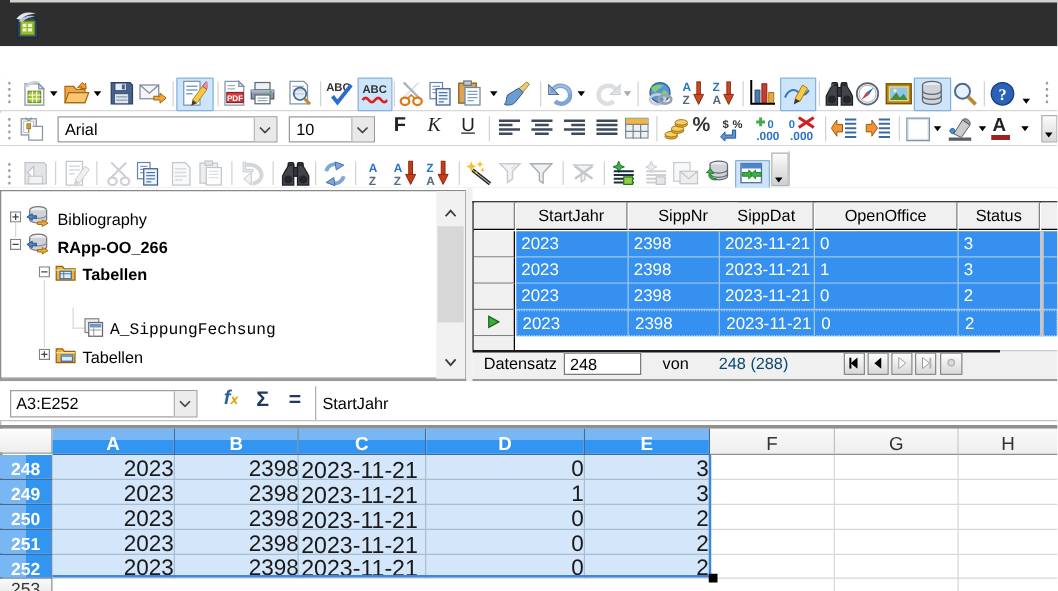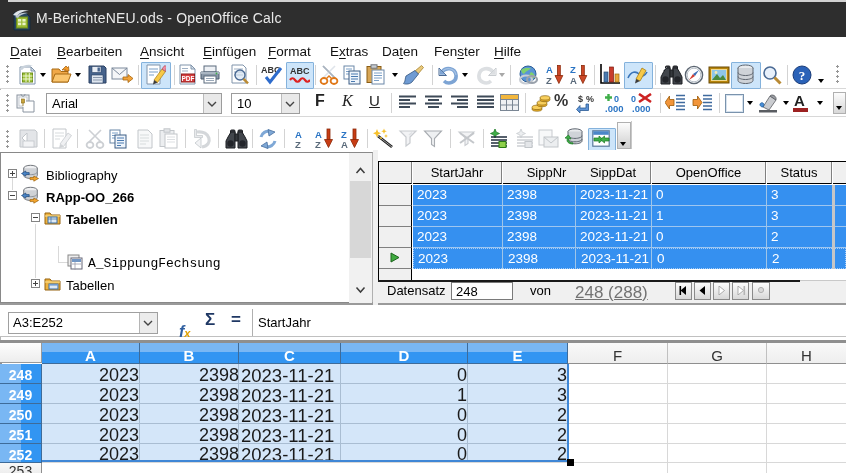--- a/index.html
+++ b/index.html
@@ -41,36 +41,24 @@
 <svg class="ab" style="left:13px;top:9px" width="18" height="22" viewBox="0 0 18 22">
   <path d="M1 4 L13 4 L17 8 L17 21 L1 21 Z" fill="#274562" stroke="#152a3d" stroke-width="1"></path>
   <rect x="3.5" y="8" width="11" height="11" fill="#9aba33" stroke="#6b8a1a" stroke-width="1"></rect>
   <rect x="5" y="10" width="3.2" height="2.6" fill="#e9f3c8"></rect>
       <rect x="9.4" y="10" width="3.2" height="2.6" fill="#e9f3c8"></rect>
   <rect x="5" y="13.6" width="3.2" height="2.6" fill="#e9f3c8"></rect>
       <rect x="9.4" y="13.6" width="3.2" height="2.6" fill="#e9f3c8"></rect>
   <path d="M0 6 C4 1 9 0 16 2 C10 2 6 4 4 7 Z" fill="#dfe4ea"></path>
   <path d="M2 8 C6 4 10 3 15 4 C10 5 7 6 5 9 Z" fill="#b9c2cc"></path>
 </svg>
-<div class="ab" style="left:36px;top:0;height:37px;line-height:37px;font-size:14px;color:#e9e9e9;letter-spacing:0.2px;">M-BerichteNEU.ods - OpenOffice Calc</div>
 
 <div class="ab" style="left:0;top:37px;width:1px;height:436px;background:#b4b4b4;"></div>
 
 <div class="ab" style="left:0;top:37px;width:846px;height:24px;background:#fff;"></div>
-<div id="menubar" class="ab" style="left:0;top:37px;width:846px;height:24px;">
-  <span class="mi" style="left:10px"><u>D</u>atei</span>
-  <span class="mi" style="left:57px"><u>B</u>earbeiten</span>
-  <span class="mi" style="left:140px"><u>A</u>nsicht</span>
-  <span class="mi" style="left:203px"><u>E</u>infügen</span>
-  <span class="mi" style="left:268px"><u>F</u>ormat</span>
-  <span class="mi" style="left:330px">E<u>x</u>tras</span>
-  <span class="mi" style="left:382px">Da<u>t</u>en</span>
-  <span class="mi" style="left:434px">Fen<u>s</u>ter</span>
-  <span class="mi" style="left:494px"><u>H</u>ilfe</span>
-</div>
 
 <div class="ab" style="left:0;top:61px;width:846px;height:27px;background:#fff;border-bottom:1px solid #d8d8d8;box-sizing:content-box;"></div>
 <div id="tb1" class="ab" style="left:0;top:62px;width:846px;height:26px;">
   <div class="dots" style="left:6px;top:2px;height:21px;"></div>
 
   <svg class="ab" style="left:18px;top:2px" width="20" height="21" viewBox="0 0 20 21">
     <path d="M2 3 H13 L17 7 V20 H2 Z" fill="#fff" stroke="#8094ab"></path>
         <path d="M13 3 L17 7 H13 Z" fill="#d7e0ea" stroke="#8094ab"></path>
     <rect x="4.5" y="9" width="10" height="9" fill="#9fc33a" stroke="#6f8f1d"></rect>
     <path d="M4.5 12 H14.5 M4.5 15 H14.5 M8 9 V18 M11.3 9 V18" stroke="#eef5d5" stroke-width="1"></path>
@@ -680,21 +668,21 @@
     <div class="dbv" style="left:387px;"></div>
     <div class="dbv" style="left:453px;width:3px;background:#c6c6c6;"></div>
   </div>
 
   <div class="ab" style="left:378px;top:130px;width:468px;height:23px;background:#f0f0f0;box-sizing:border-box;">
     <div class="ab" style="left:0;top:0;width:422px;height:2px;background:#1a1a1a;"></div>
     <div class="ab" style="left:422px;top:0;width:46px;height:1px;background:#c9c9c9;"></div>
     <div class="ab" style="left:9px;top:3px;font-size:13px;color:#000;">Datensatz</div>
     <div class="ab" style="left:73px;top:2px;width:62px;height:18px;background:#fff;border:1px solid #7a7a7a;box-sizing:border-box;font-size:13px;padding:1px 0 0 4px;">248</div>
     <div class="ab" style="left:152px;top:3px;font-size:13px;color:#000;">von</div>
-    <div class="ab" style="left:197px;top:3px;font-size:17px;color:#737373;text-decoration:underline;">248 (288)</div>
+    <div class="ab" style="left:197px;top:3px;font-size:13px;color:#0c4a6e;">248 (288)</div>
     <div class="navb" style="left:297px;">
           <svg width="11" height="9" viewBox="0 0 11 9">
             <path d="M8 0 L2.5 4.5 L8 9 Z" fill="#000"></path>
             <rect x="1.5" y="0" width="1.6" height="9" fill="#000"></rect>
           </svg>
         </div>
     <div class="navb" style="left:316px;">
           <svg width="9" height="9" viewBox="0 0 9 9">
             <path d="M7 0 L1.5 4.5 L7 9 Z" fill="#000"></path>
           </svg>
@@ -718,21 +706,21 @@
   </div>
 </div>
 
 <div id="fbar" class="ab" style="left:0;top:305px;width:846px;height:32px;background:#fff;border-bottom:1px solid #c0c0c0;box-sizing:border-box;">
   <div class="ab" style="left:8px;top:7px;width:150px;height:22px;background:#fff;border:1px solid #a0a0a0;box-sizing:border-box;"></div>
   <div class="ab" style="left:13px;top:7px;height:22px;line-height:22px;font-size:13px;color:#000;">A3:E252</div>
   <div class="ab" style="left:139px;top:8px;width:18px;height:20px;background:#ececec;border-left:1px solid #b5b5b5;box-sizing:border-box;"></div>
   <svg class="ab" style="left:143px;top:15px" width="10" height="6" viewBox="0 0 10 6">
         <path d="M1 1 L5 5 L9 1" stroke="#444" stroke-width="1.4" fill="none"></path>
       </svg>
-  <div class="ab" style="left:179px;top:5px;font-size:16px;font-style:italic;font-weight:bold;color:#2f5fa0;margin-top:13px;">f<span style="font-size:11px;color:#e0a000;">x</span></div>
+  <div class="ab" style="left:179px;top:5px;font-size:16px;font-style:italic;font-weight:bold;color:#2f5fa0;">f<span style="font-size:11px;color:#e0a000;">x</span></div>
   <div class="ab" style="left:205px;top:5px;font-size:17px;font-weight:bold;color:#1f3864;">Σ</div>
   <div class="ab" style="left:231px;top:5px;font-size:17px;font-weight:bold;color:#1f3864;">=</div>
   <div class="ab" style="left:252px;top:4px;width:594px;height:27px;border-left:1px solid #b0b0b0;"></div>
   <div class="ab" style="left:258px;top:7px;height:22px;line-height:22px;font-size:13px;color:#000;">StartJahr</div>
 </div>
 
 <div id="sheet" class="ab" style="left:0;top:340px;width:846px;height:133px;background:#fff;">
   <div class="ab" style="left:0;top:0;width:846px;height:3px;background:#8f8f8f;"></div>
   <div class="ab" style="left:0;top:0;width:2px;height:133px;background:#8f8f8f;"></div>
 

